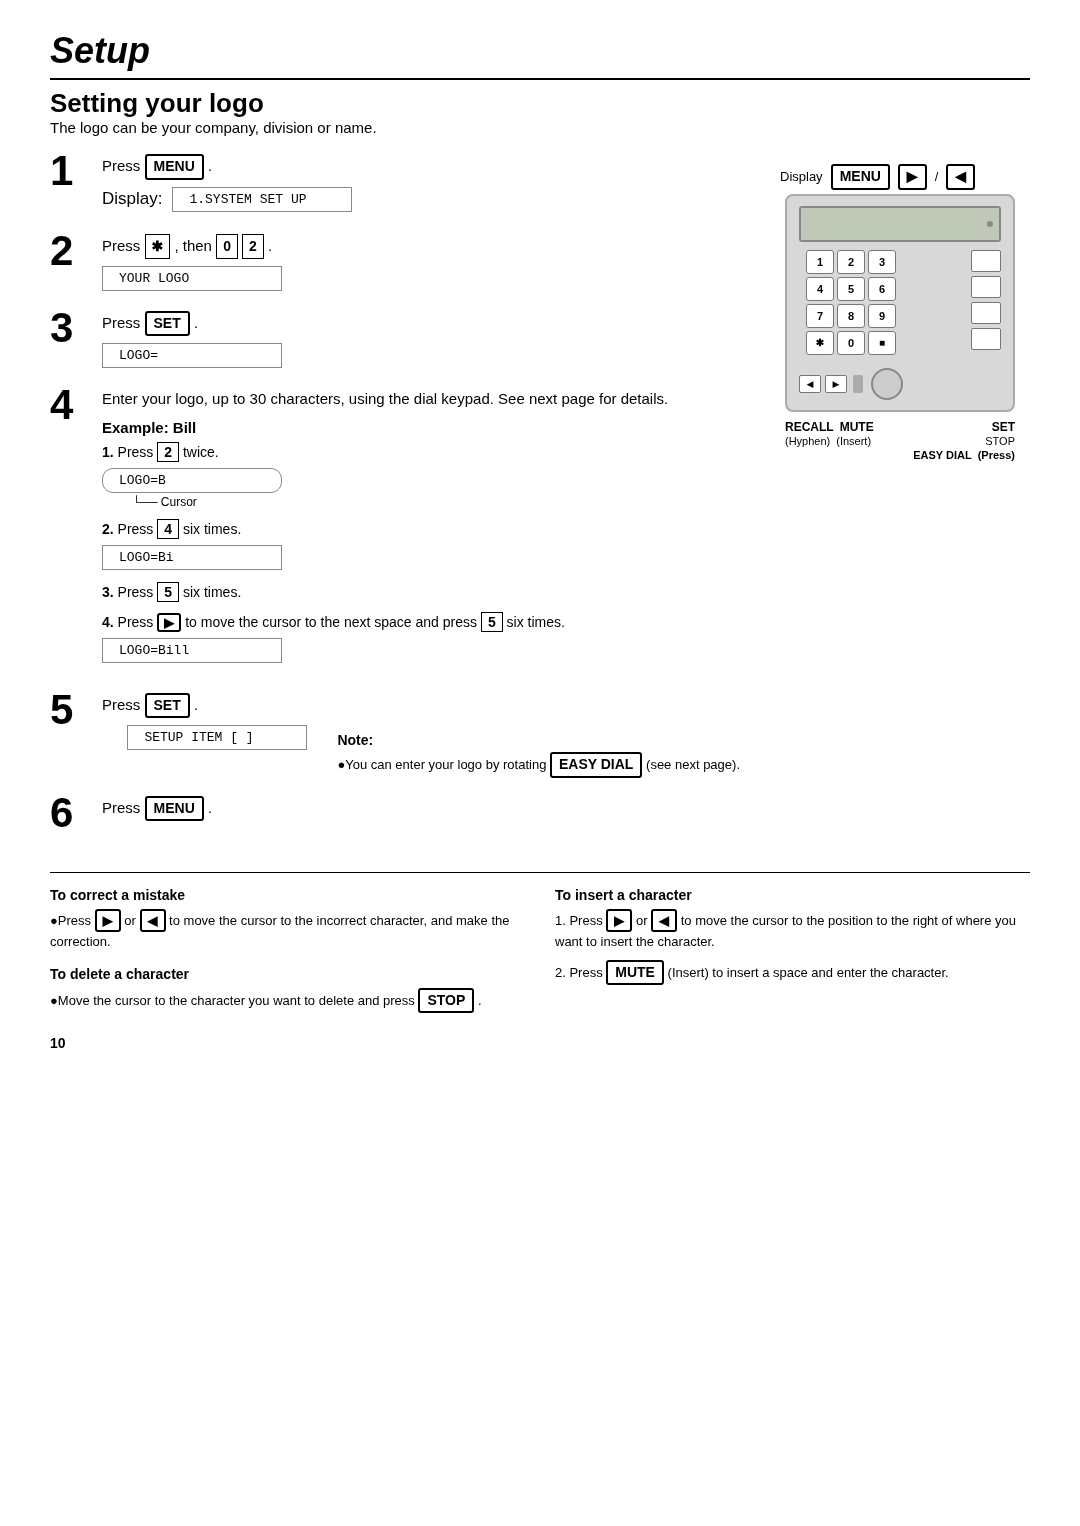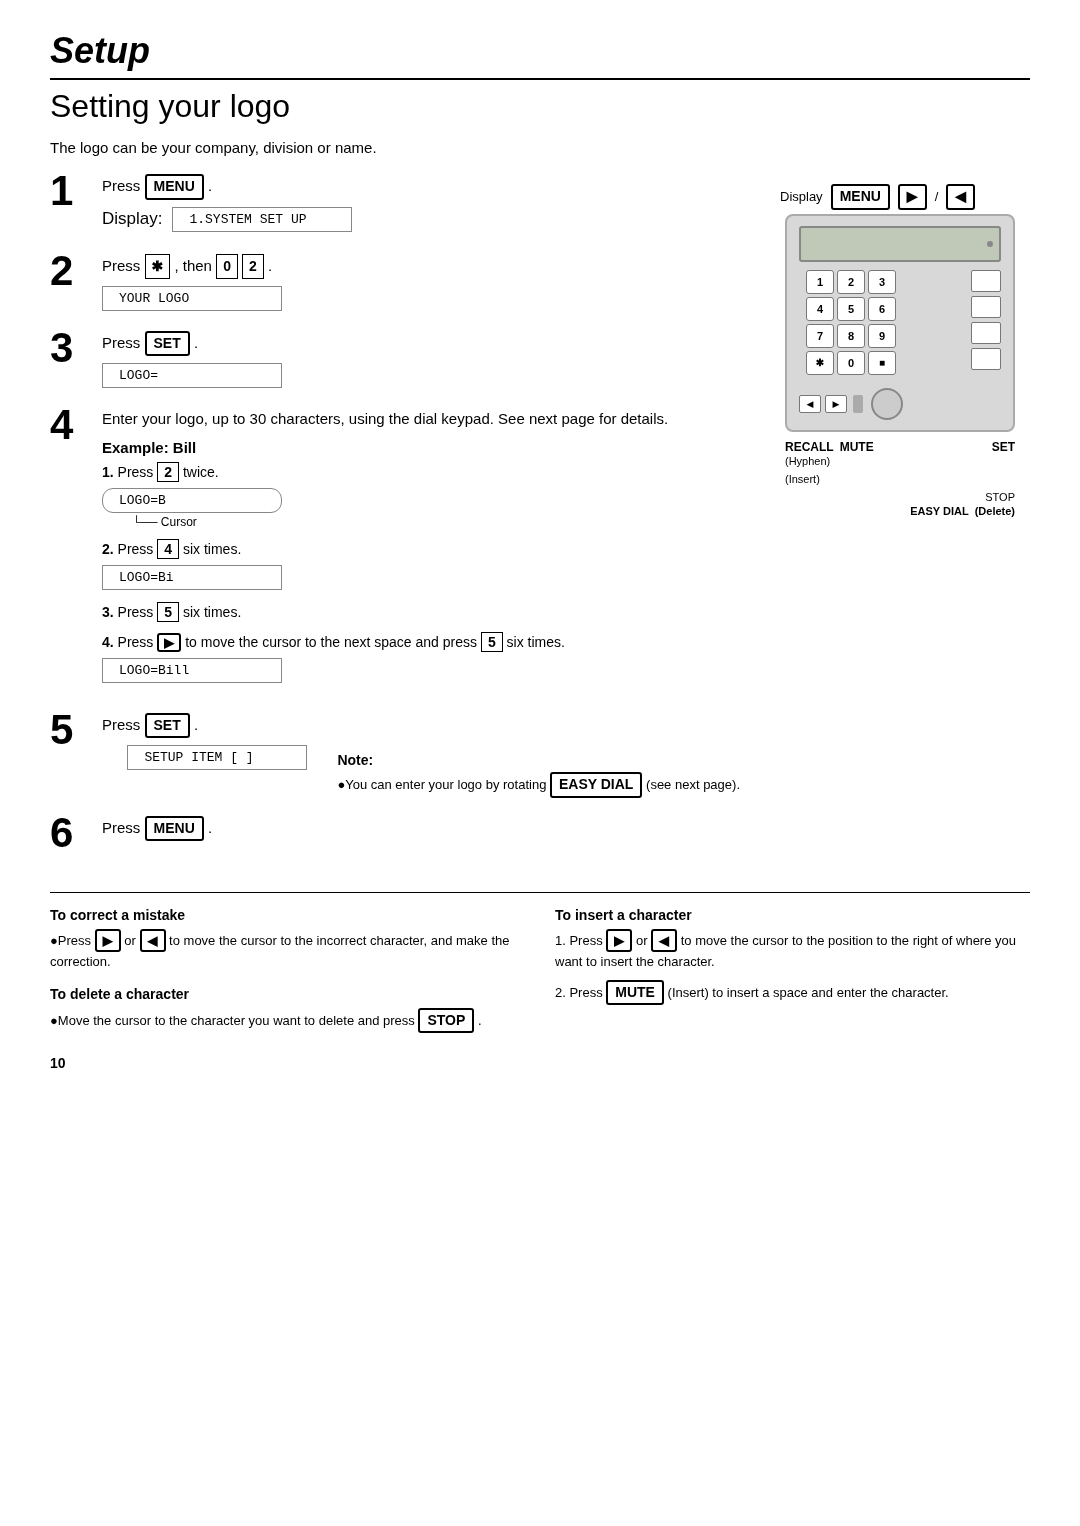--- a/index.html
+++ b/index.html
@@ -15,23 +15,23 @@
     .page-title {
       font-family: Arial, Helvetica, sans-serif;
       font-style: italic;
       font-size: 36px;
       font-weight: bold;
       margin-bottom: 6px;
       border-bottom: 2px solid #000;
       padding-bottom: 6px;
     }
     .section-title {
-      font-size: 32px;
-      font-weight: normal;
-      margin-bottom: 14px;
+      font-size: 26px;
+      font-weight: bold;
+      margin-bottom: 0;
       margin-top: 8px;
     }
     .intro-text {
       font-size: 15px;
       margin-bottom: 18px;
     }
     .main-layout {
       display: flex;
       gap: 30px;
     }
@@ -429,28 +429,28 @@
           </div>
         </div>
       </div>
 
       <div style="width:230px;margin-top:8px;">
         <div style="display:flex;justify-content:flex-start;gap:6px;font-size:12px;font-weight:bold;">
           <span>RECALL</span>
           <span>MUTE</span>
           <span style="margin-left:auto;">SET</span>
         </div>
-        <div style="display:flex;justify-content:flex-start;gap:6px;font-size:11px;font-weight:normal;margin-top:1px;flex-direction:column;">
+        <div style="display:flex;justify-content:flex-start;gap:6px;font-size:11px;font-weight:normal;margin-top:1px;">
           <span>(Hyphen)</span>
           <span>(Insert)</span>
           <span style="margin-left:auto;">STOP</span>
         </div>
         <div style="display:flex;justify-content:flex-end;gap:6px;font-size:11px;font-weight:bold;margin-top:2px;">
           <span>EASY DIAL</span>
-          <span>(Delete)</span>
+          <span>(Press)</span>
         </div>
       </div>
 
     </div>
   </div>
 
 </div>
 
 <hr class="divider">
 

